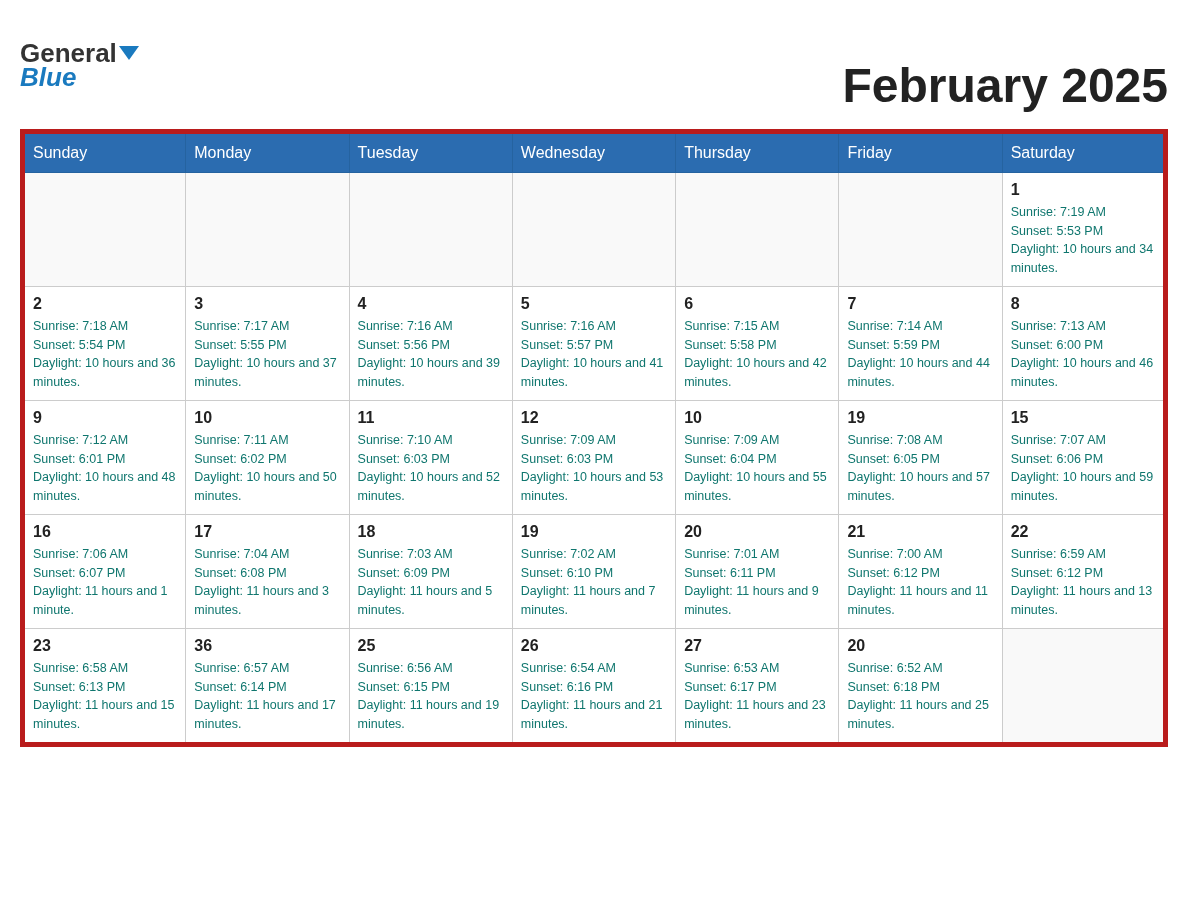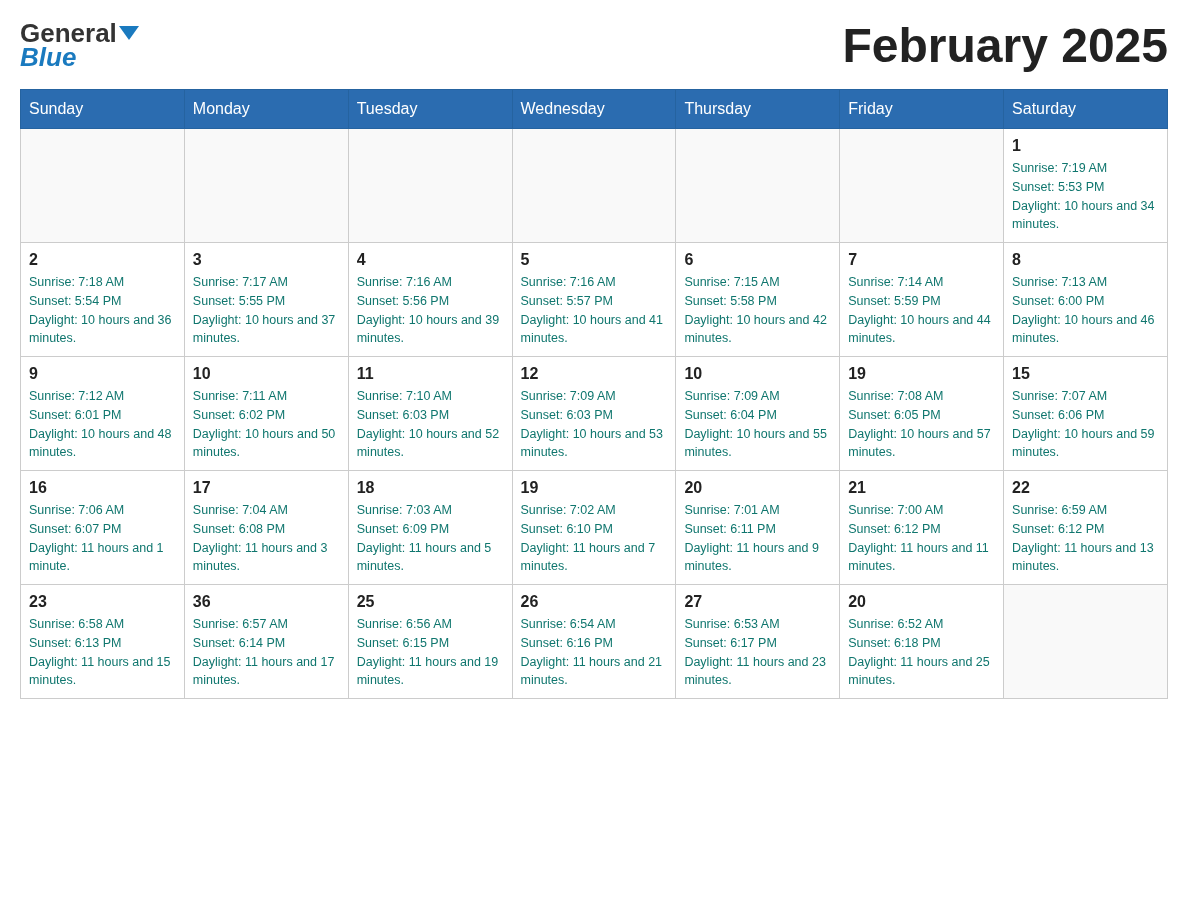--- a/index.html
+++ b/index.html
@@ -50,30 +50,31 @@
       font-style: italic;
     }
     .title-area {
       text-align: right;
     }
     .month-title {
       font-size: 48px;
       font-weight: bold;
       color: #222;
       line-height: 1.1;
+      margin-top: 40px;
     }
     .location {
       font-size: 20px;
       color: #444;
       margin-top: 4px;
     }
     .calendar {
       width: 100%;
       border-collapse: collapse;
-      border: 1px solid #b91c1c;
+      border: 5px solid #b91c1c;
     }
     .calendar th {
       background-color: #2b6cb0;
       color: #fff;
       font-size: 16px;
       font-weight: normal;
       padding: 10px 8px;
       text-align: left;
       border: 1px solid #2563a0;
     }

